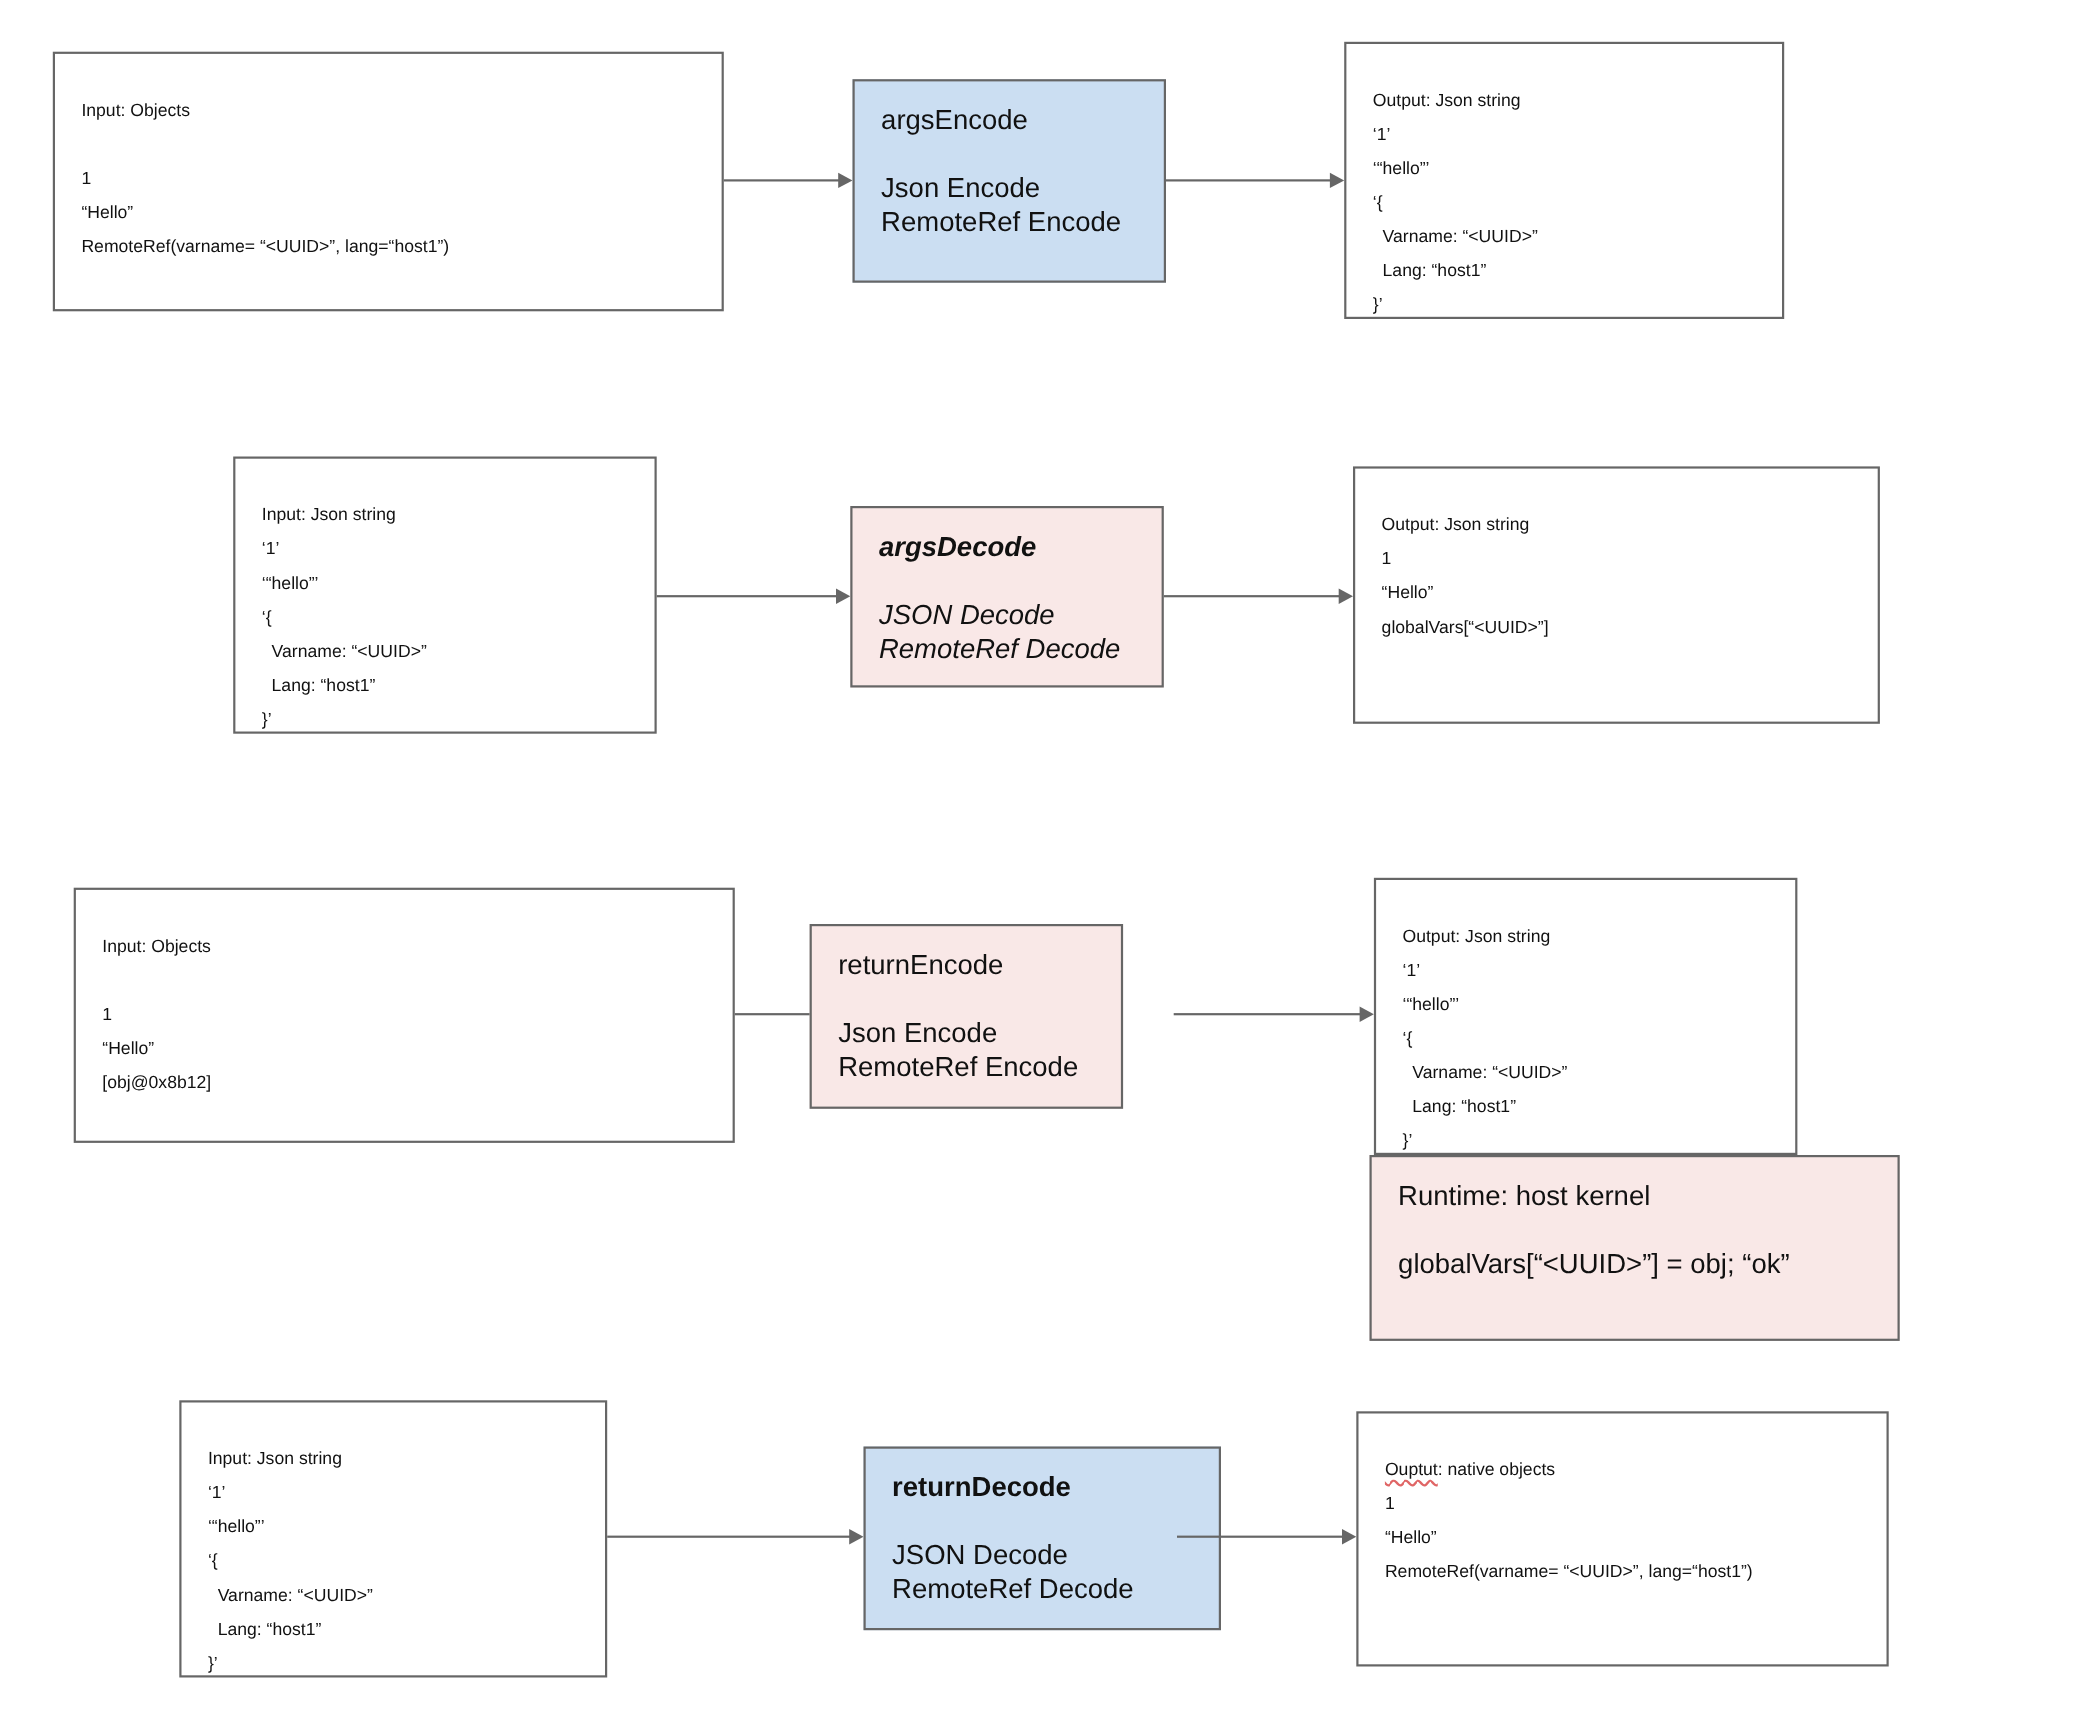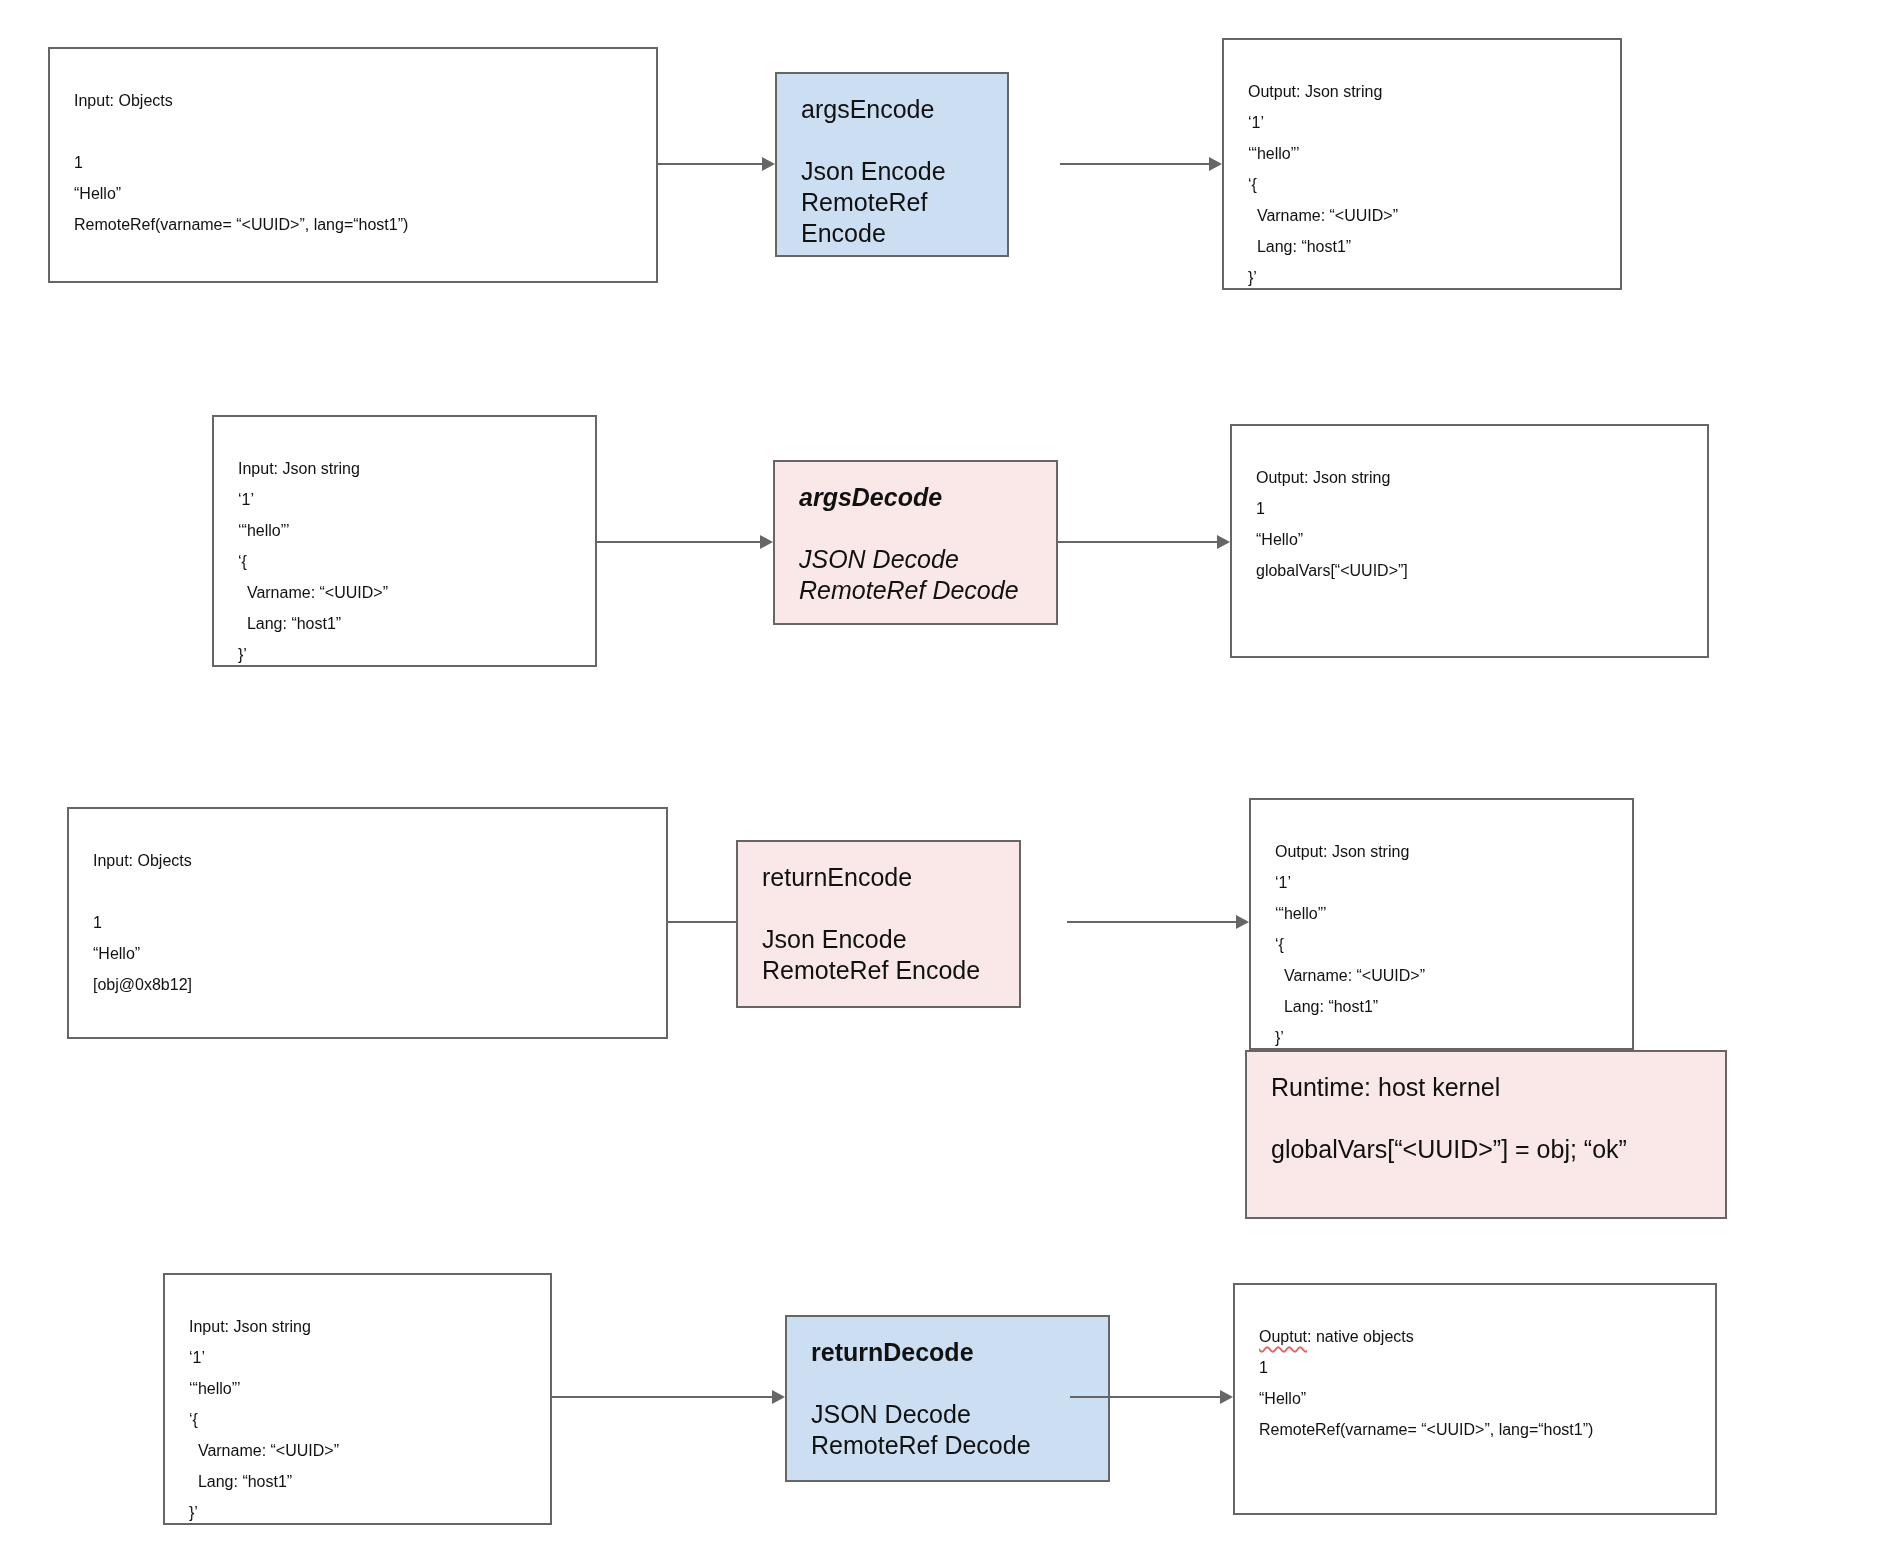--- a/index.html
+++ b/index.html
@@ -19,21 +19,21 @@
   .arrow{position:absolute;height:20px;}
   .arrow .line{position:absolute;left:0;right:11px;top:50%;height:2px;background:#666666;transform:translateY(-50%);}
   .arrow .head{position:absolute;right:0;top:50%;transform:translateY(-50%);width:0;height:0;
                border-top:7px solid transparent;border-bottom:7px solid transparent;border-left:13px solid #666666;}
 
   .squiggle{text-decoration:underline;text-decoration-style:wavy;text-decoration-color:#e06666;
             text-decoration-thickness:2px;text-underline-offset:4px;}
 
   
   #in1{left:48px;top:47px;width:610px;height:236px;}
-  #p1 {left:775px;top:72px;width:234px;height:185px;}
+  #p1 {left:775px;top:72px;width:285px;height:185px;}
   #o1 {left:1222px;top:38px;width:400px;height:252px;}
   #a1 {left:658px;top:154px;width:117px;}
   #a2 {left:1060px;top:154px;width:162px;}
   
   #in2{left:212px;top:415px;width:385px;height:252px;}
   #p2 {left:773px;top:460px;width:285px;height:165px;font-style:italic;}
   #o2 {left:1230px;top:424px;width:479px;height:234px;}
   #a3 {left:597px;top:532px;width:176px;}
   #a4 {left:1058px;top:532px;width:172px;}
   

